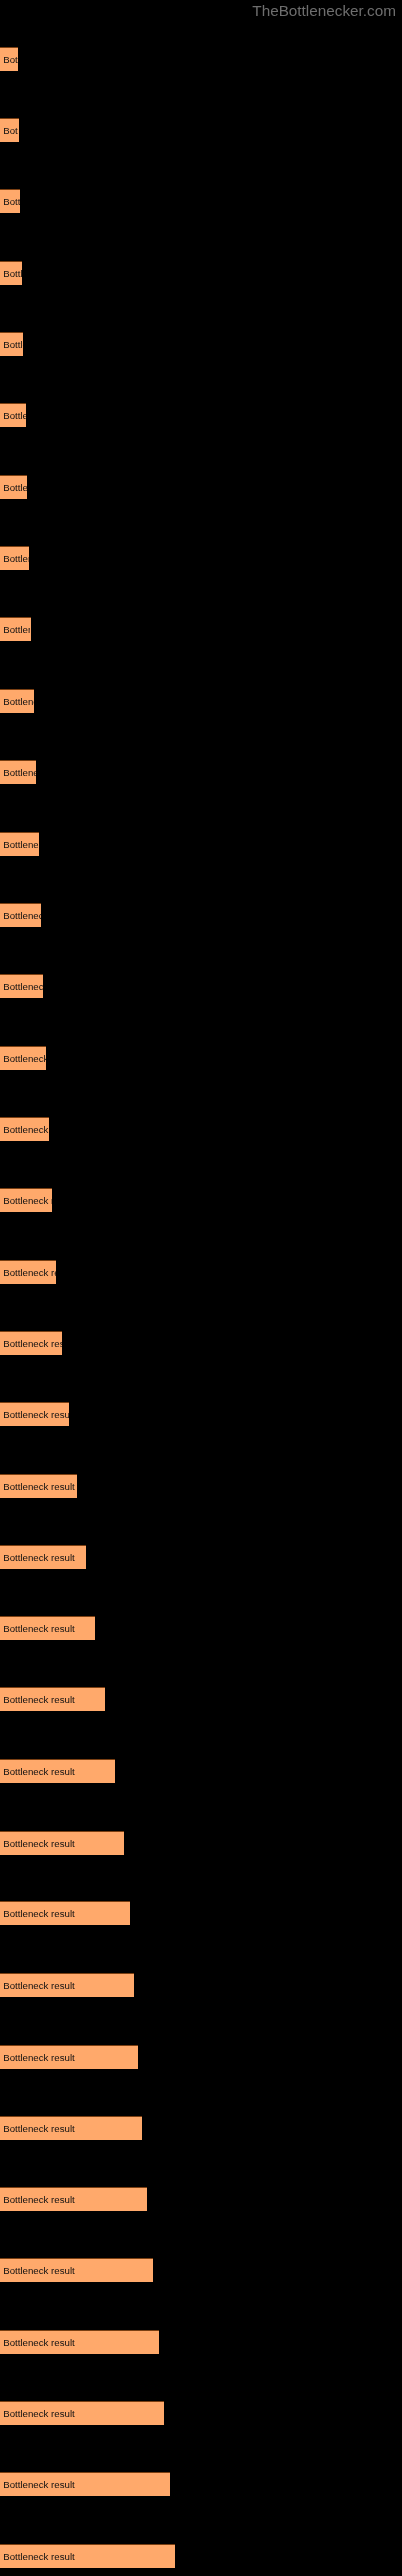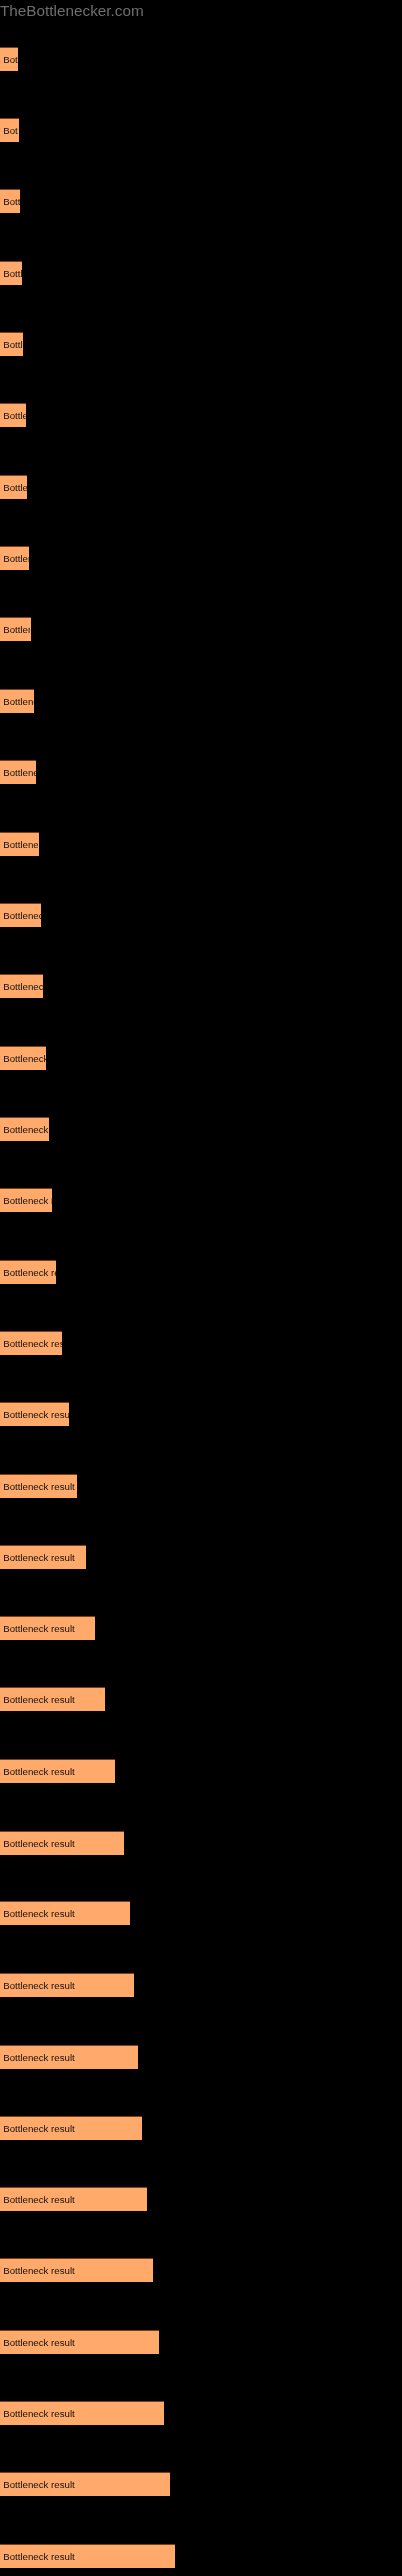--- a/index.html
+++ b/index.html
@@ -12,21 +12,21 @@
     height: 2576px;
     position: relative;
     overflow: hidden;
     font-family: "Liberation Sans", sans-serif;
   }
   #watermark {
     position: absolute;
     top: 0px;
     left: 0px;
     width: 396px;
-    text-align: left;
+    text-align: right;
     font-size: 15.3px;
     color: #6e6e6e;
     letter-spacing: 0px;
     line-height: 21px;
     white-space: nowrap;
     user-select: none;
   }
   #plot {
     position: absolute;
     top: 0;

